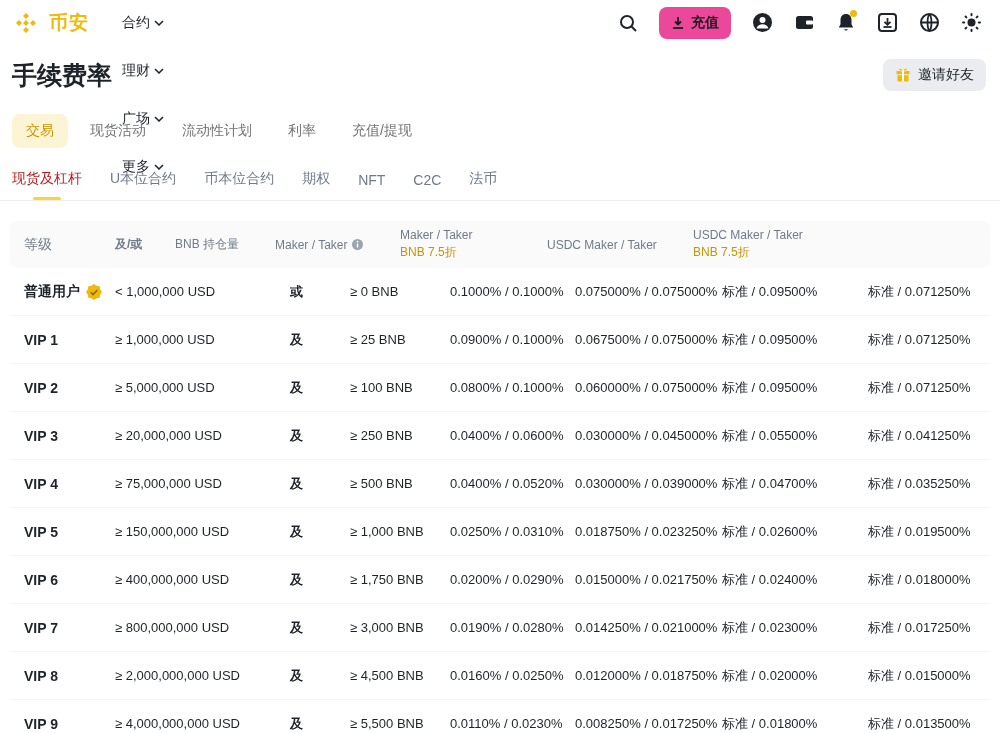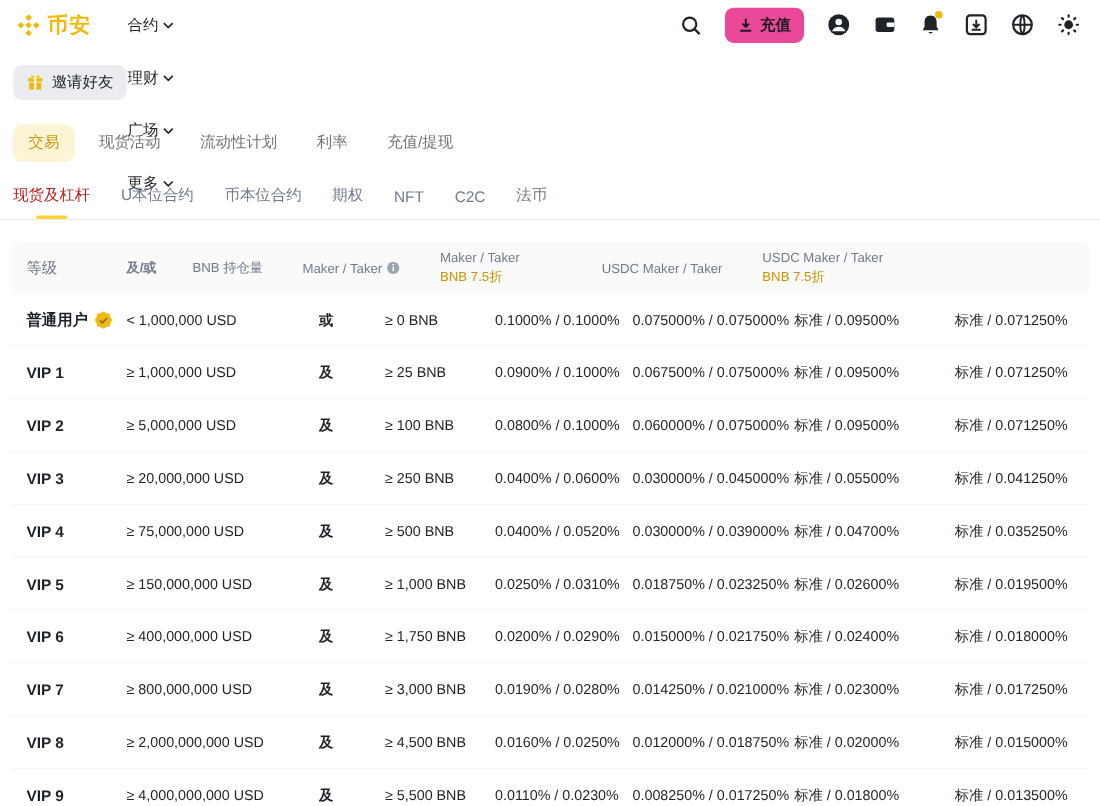--- a/index.html
+++ b/index.html
@@ -1,21 +1,21 @@
 <!DOCTYPE html>
 <html><head>
 <meta charset="utf-8">
 <style>
   * { box-sizing: border-box; margin: 0; padding: 0; }
   html,body { width:1000px; height:733px; overflow:hidden; background:#fff;
     font-family:"Liberation Sans", sans-serif; color:#1E2329; }
 
   
   .topnav { height:45px; display:flex; align-items:center; padding:0 18px 0 14px; }
-  .logo { display:flex; align-items:center; gap:5px; cursor:pointer; }
+  .logo { display:flex; align-items:center; gap:11px; cursor:pointer; }
   .logo-text { color:#F0B90B; font-size:19px; font-weight:bold; letter-spacing:1px; }
   .nav-items { display:flex; align-items:center; margin-left:26px; gap:30px;flex-direction:column; }
   .nav-item { display:flex; align-items:center; gap:4px; font-size:14px; font-weight:500;
     color:#1E2329; cursor:pointer; white-space:nowrap; }
   .nav-right { margin-left:auto; display:flex; align-items:center; gap:21px; }
   .icon-btn { display:flex; align-items:center; justify-content:center; cursor:pointer; position:relative; }
   .deposit-btn { background:#ec4899; color:#181A1F; border:none; border-radius:8px;
     height:32px; padding:0 12px; font-size:14px; font-weight:bold; display:flex;
     align-items:center; gap:6px; cursor:pointer; font-family:inherit; }
   .notif-dot { position:absolute; top:-2px; right:-1px; width:7px; height:7px;
@@ -182,20 +182,21 @@
             <line x1="15.6" y1="15.6" x2="16.5" y2="16.5"></line>
             <line x1="4.5" y1="16.5" x2="5.4" y2="15.6"></line>
             <line x1="15.6" y1="5.4" x2="16.5" y2="4.5"></line>
           </g>
         </svg>
     </div>
   </div>
 </header>
 
 <div class="page-head">
+  <h1 class="page-title">手续费率</h1>
   <button class="invite-btn">
     <svg width="16" height="16" viewBox="0 0 16 16">
       <rect x="1.5" y="4" width="13" height="3.2" fill="#F0B90B"></rect>
       <rect x="2.5" y="8.2" width="11" height="6.3" fill="#F0B90B"></rect>
       <rect x="7" y="4" width="2" height="10.5" fill="#fff"></rect>
       <path d="M5 1.2c1.5 0 2.5 1.3 3 2.8-1.8 0-3.6-.2-4.2-1C3.4 2.3 4 1.2 5 1.2zM11 1.2c-1.5 0-2.5 1.3-3 2.8 1.8 0 3.6-.2 4.2-1 .4-.7-.2-1.8-1.2-1.8z" fill="#F0B90B" stroke="#fff" stroke-width=".6"></path>
     </svg>
     <span>邀请好友</span>
   </button>
 </div>

